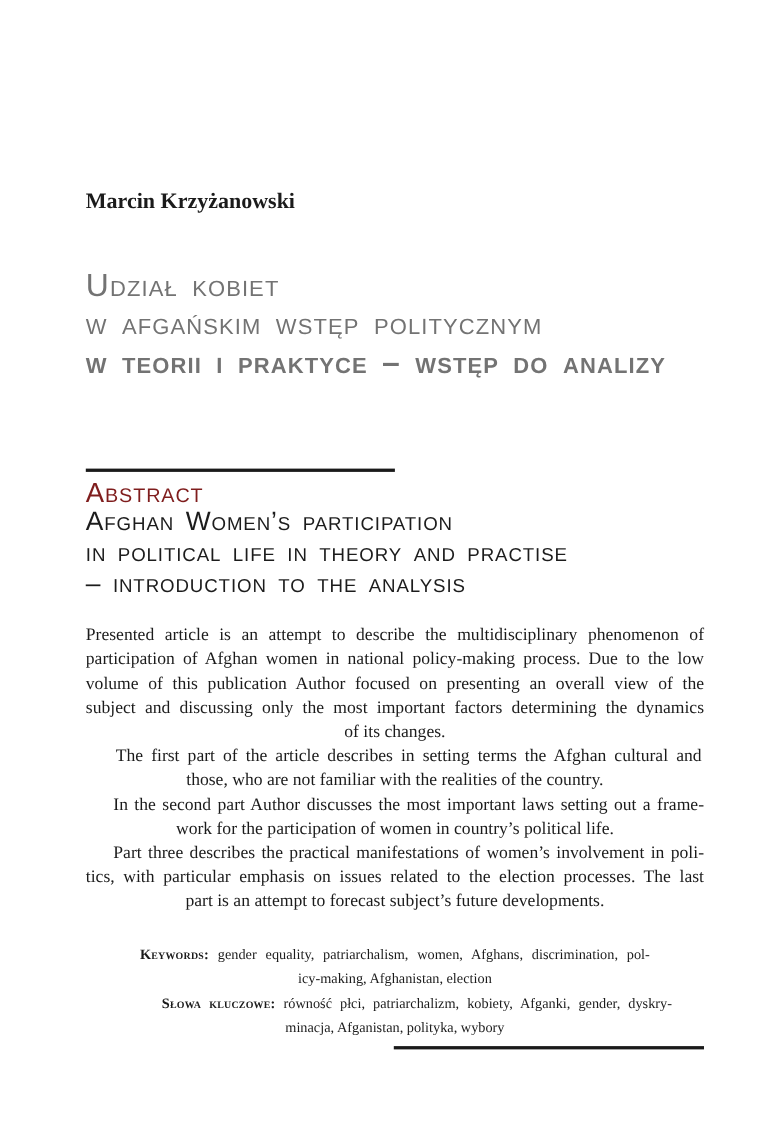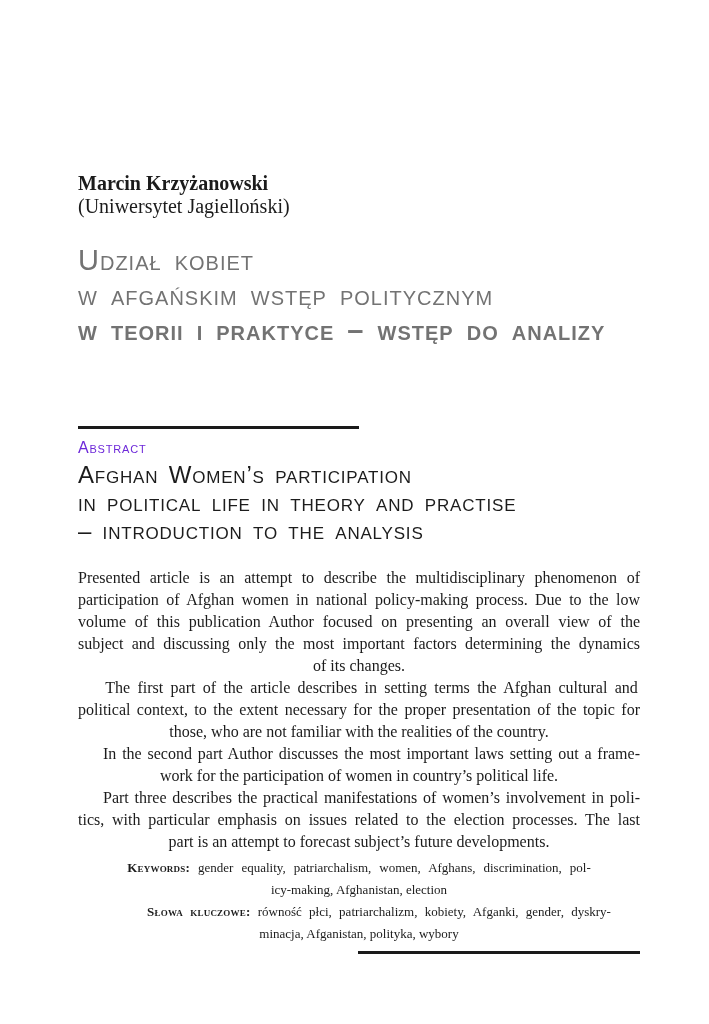--- a/index.html
+++ b/index.html
@@ -32,23 +32,23 @@
   
   .rule { background: #1a1a1a; height: 2.5px; }
   .rule-top { left: 78px; top: 426px; width: 281px; }
   .rule-bottom { left: 358px; top: 951px; width: 282px; }
 
   
   .abstract-label {
     left: 78px; top: 437px;
     font-family: "Liberation Sans", sans-serif;
     font-variant: small-caps;
-    font-size: 16px; line-height: 22px;
+    font-size: 25px; line-height: 22px;
     letter-spacing: 0.8px;
-    color: #6d28d9;
+    color: #7f1d1d;
   }
   .title-en {
     left: 78px; top: 461px; width: 600px;
     font-family: "Liberation Sans", sans-serif;
     font-variant: small-caps;
     font-size: 24px; line-height: 28px;
     letter-spacing: 0.8px; word-spacing: 3px;
     color: #1c1c1c;
   }
 
@@ -61,21 +61,20 @@
 
   .fit { display: block; }
 </style>
 </head>
 <body>
 
 <div class="page">
 
   <div class="abs author-block">
     <div class="author-name">Marcin Krzyżanowski</div>
-    <div>(Uniwersytet Jagielloński)</div>
   </div>
 
   <div class="abs title-pl">
     <div class="fit lline" style="white-space: nowrap;">Udział kobiet</div>
     <div class="fit lline" style="white-space: nowrap;">w afgańskim wstęp politycznym</div>
     <div class="fit lline" style="white-space: nowrap; font-weight: bold;">w teorii i praktyce – wstęp do analizy</div>
   </div>
 
   <div class="abs rule rule-top"></div>
 
@@ -89,21 +88,20 @@
 
   <div class="abs body-block">
 
     <div class="bline fit jline" style="white-space: nowrap; word-spacing: 5.54688px;">Presented article is an attempt to describe the multidisciplinary phenomenon of</div>
     <div class="bline fit jline" style="white-space: nowrap; word-spacing: 3.42472px;">participation of Afghan women in national policy-making process. Due to the low</div>
     <div class="bline fit jline" style="white-space: nowrap; word-spacing: 4.76823px;">volume of this publication Author focused on presenting an overall view of the</div>
     <div class="bline fit jline" style="white-space: nowrap; word-spacing: 4.3875px;">subject and discussing only the most important factors determining the dynamics</div>
     <div class="bline fit lline" style="white-space: nowrap;">of its changes.</div>
 
     <div class="bline fit jline ind" style="white-space: nowrap; word-spacing: 3.33894px;">The first part of the article describes in setting terms the Afghan cultural and</div>
-    <div class="bline fit jline" style="white-space: nowrap; word-spacing: 2.42428px;">political context, to the extent necessary for the proper presentation of the topic for</div>
     <div class="bline fit lline" style="white-space: nowrap;">those, who are not familiar with the realities of the country.</div>
 
     <div class="bline fit jline ind" style="white-space: nowrap; word-spacing: 1.82812px;">In the second part Author discusses the most important laws setting out a frame-</div>
     <div class="bline fit lline" style="white-space: nowrap;">work for the participation of women in country’s political life.</div>
 
     <div class="bline fit jline ind" style="white-space: nowrap; word-spacing: 1.80313px;">Part three describes the practical manifestations of women’s involvement in poli-</div>
     <div class="bline fit jline" style="white-space: nowrap; word-spacing: 3.83203px;">tics, with particular emphasis on issues related to the election processes. The last</div>
     <div class="bline fit lline" style="white-space: nowrap;">part is an attempt to forecast subject’s future developments.</div>
   </div>
 

